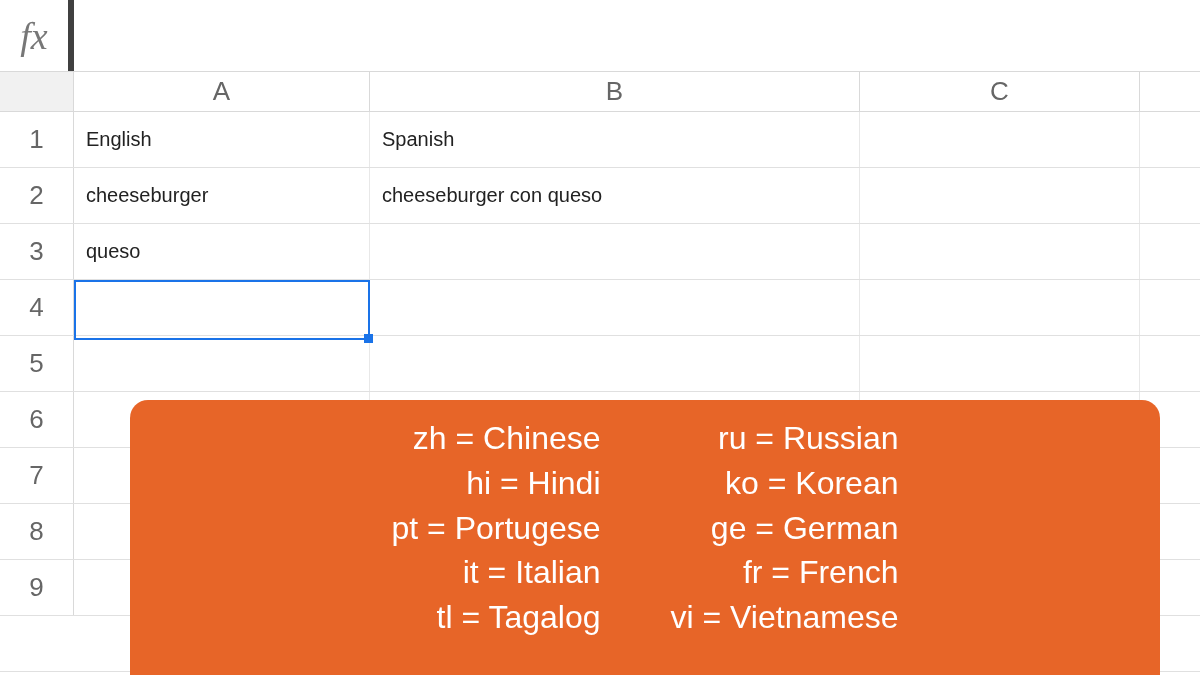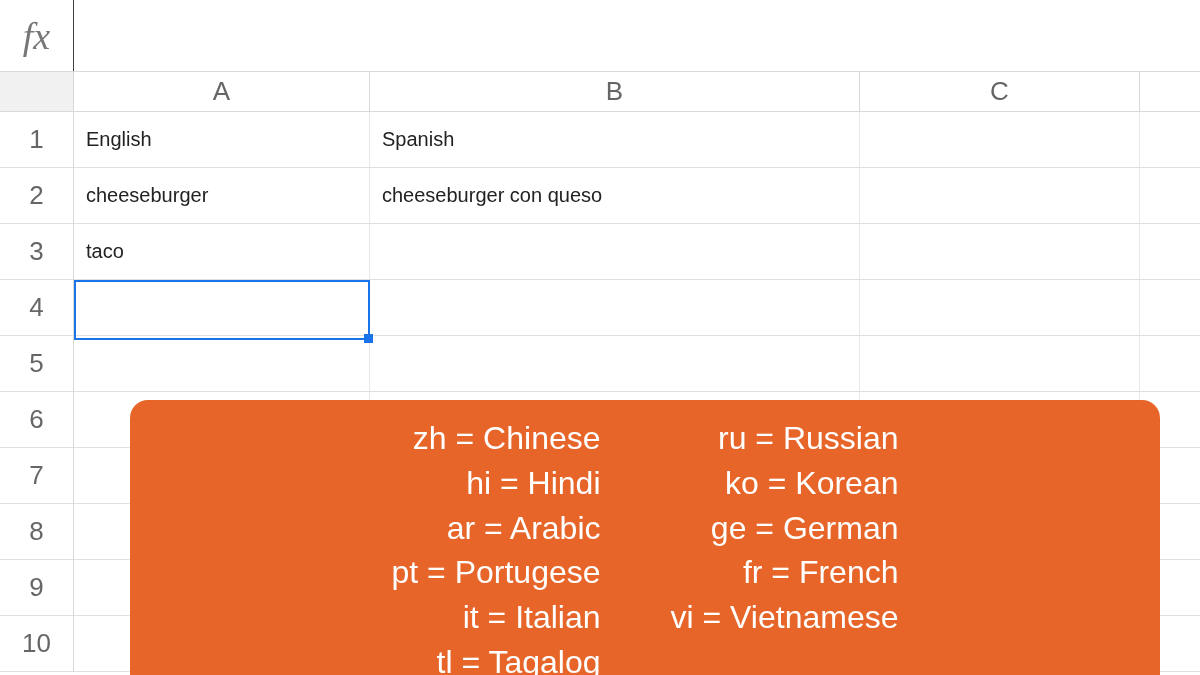--- a/index.html
+++ b/index.html
@@ -18,21 +18,21 @@
       border-bottom: 1px solid #d9d9d9;
       display: flex;
       align-items: center;
     }
     .fx-cell {
       width: 74px;
       height: 100%;
       display: flex;
       align-items: center;
       justify-content: center;
-      border-right: 1px solid #404040;
+      border-right: 6px solid #404040;
       font-style: italic;
       font-family: "Times New Roman", serif;
       font-size: 38px;
       color: #777;
     }
     .formula-input {
       flex: 1;
       height: 100%;
       border: none;
       outline: none;
@@ -184,21 +184,21 @@
   <div class="row">
     <div class="row-header">2</div>
     <div class="cell col-a">cheeseburger</div>
     <div class="cell col-b">cheeseburger con queso</div>
     <div class="cell col-c"></div>
     <div class="cell col-d"></div>
   </div>
 
   <div class="row">
     <div class="row-header">3</div>
-    <div class="cell col-a">taco</div>
+    <div class="cell col-a">queso</div>
     <div class="cell col-b"></div>
     <div class="cell col-c"></div>
     <div class="cell col-d"></div>
   </div>
 
   <div class="row">
     <div class="row-header">4</div>
     <div class="cell col-a"></div>
     <div class="cell col-b"></div>
     <div class="cell col-c"></div>
@@ -239,38 +239,36 @@
 
   <div class="row">
     <div class="row-header">9</div>
     <div class="cell col-a"></div>
     <div class="cell col-b"></div>
     <div class="cell col-c"></div>
     <div class="cell col-d"></div>
   </div>
 
   <div class="row">
-    <div class="row-header">10</div>
     <div class="cell col-a"></div>
     <div class="cell col-b"></div>
     <div class="cell col-c"></div>
     <div class="cell col-d"></div>
   </div>
 
 </div>
 
 <div class="active-cell">
   <div class="active-handle"></div>
 </div>
 
 <div class="overlay">
   <div class="overlay-col">
     <div class="overlay-item">zh = Chinese</div>
     <div class="overlay-item">hi = Hindi</div>
-    <div class="overlay-item">ar = Arabic</div>
     <div class="overlay-item">pt = Portugese</div>
     <div class="overlay-item">it = Italian</div>
     <div class="overlay-item">tl = Tagalog</div>
   </div>
   <div class="overlay-col right">
     <div class="overlay-item">ru = Russian</div>
     <div class="overlay-item">ko = Korean</div>
     <div class="overlay-item">ge = German</div>
     <div class="overlay-item">fr = French</div>
     <div class="overlay-item">vi = Vietnamese</div>

